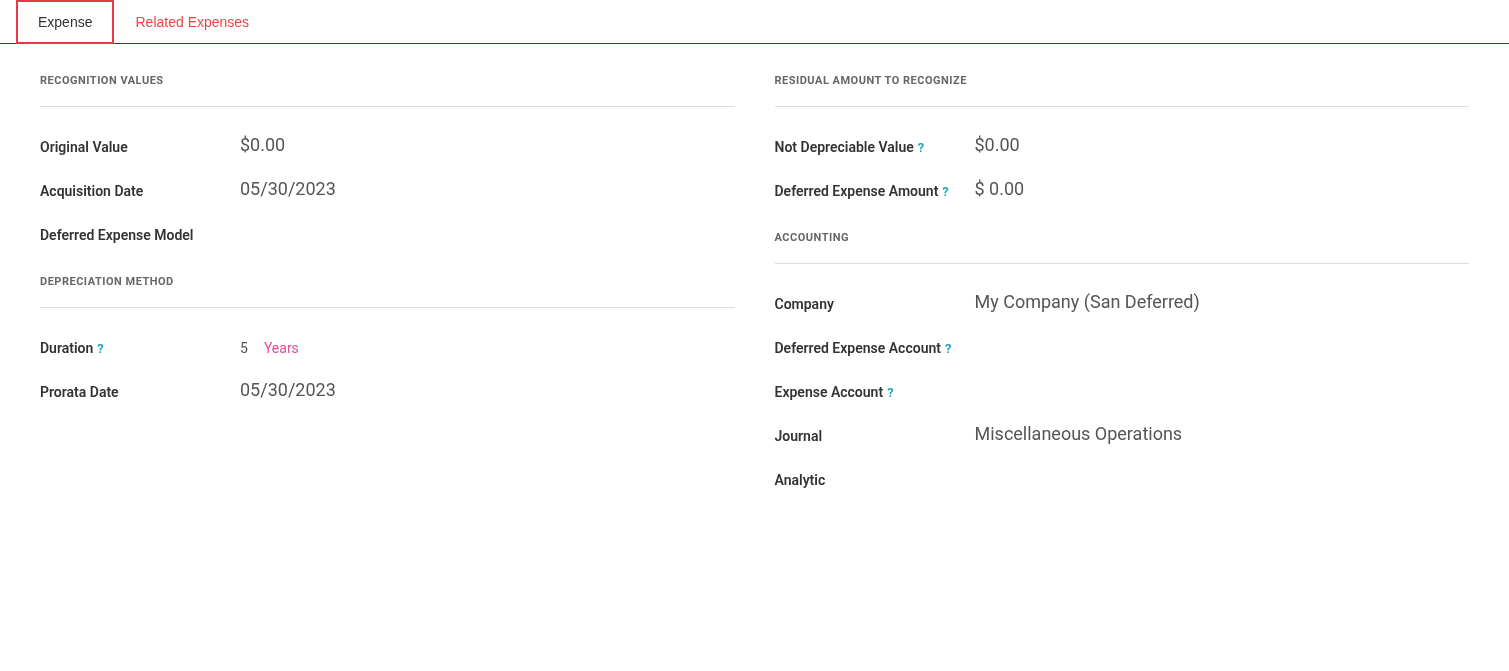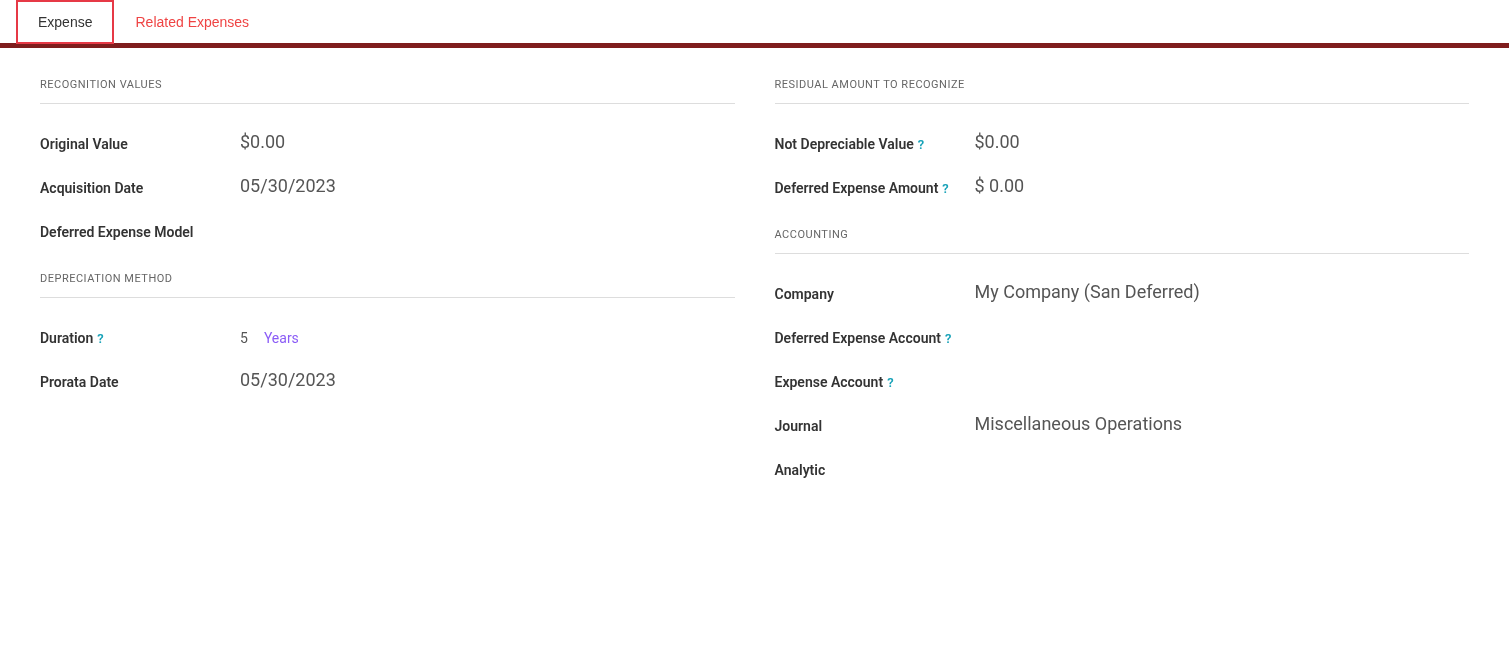--- a/index.html
+++ b/index.html
@@ -7,21 +7,21 @@
       font-family: -apple-system, BlinkMacSystemFont, 'Segoe UI', Roboto, sans-serif;
       font-size: 14px;
       color: #333;
       background: #fff;
       width: 1509px;
       min-height: 671px;
     }
 
     .tabs {
       display: flex;
-      border-bottom: 5px solid #7f1d1d;
+      border-bottom: 1px solid #7f1d1d;
       padding: 0 16px;
     }
 
     .tab {
       padding: 12px 20px;
       cursor: pointer;
       font-size: 14px;
       color: #ef4444;
       border: 1px solid transparent;
       margin-bottom: -1px;
@@ -40,25 +40,25 @@
       display: flex;
       gap: 40px;
     }
 
     .left-panel, .right-panel {
       flex: 1;
     }
 
     .section-title {
       font-size: 11px;
-      font-weight: 400;
+      font-weight: 700;
       color: #666;
       text-transform: uppercase;
       letter-spacing: 0.5px;
-      padding-bottom: 12px;
+      padding-bottom: 19px;
       border-bottom: 1px solid #ddd;
       margin-bottom: 20px;
     }
 
     .field-row {
       display: flex;
       align-items: flex-end;
       margin-bottom: 16px;
       min-height: 28px;
     }
@@ -88,21 +88,21 @@
       display: flex;
       align-items: center;
       gap: 16px;
     }
 
     .duration-number {
       color: #555;
     }
 
     .duration-unit {
-      color: #8b5cf6;
+      color: #ec4899;
     }
 
     .section {
       margin-bottom: 32px;
     }
 
     .right-section {
       margin-bottom: 32px;
     }
 

